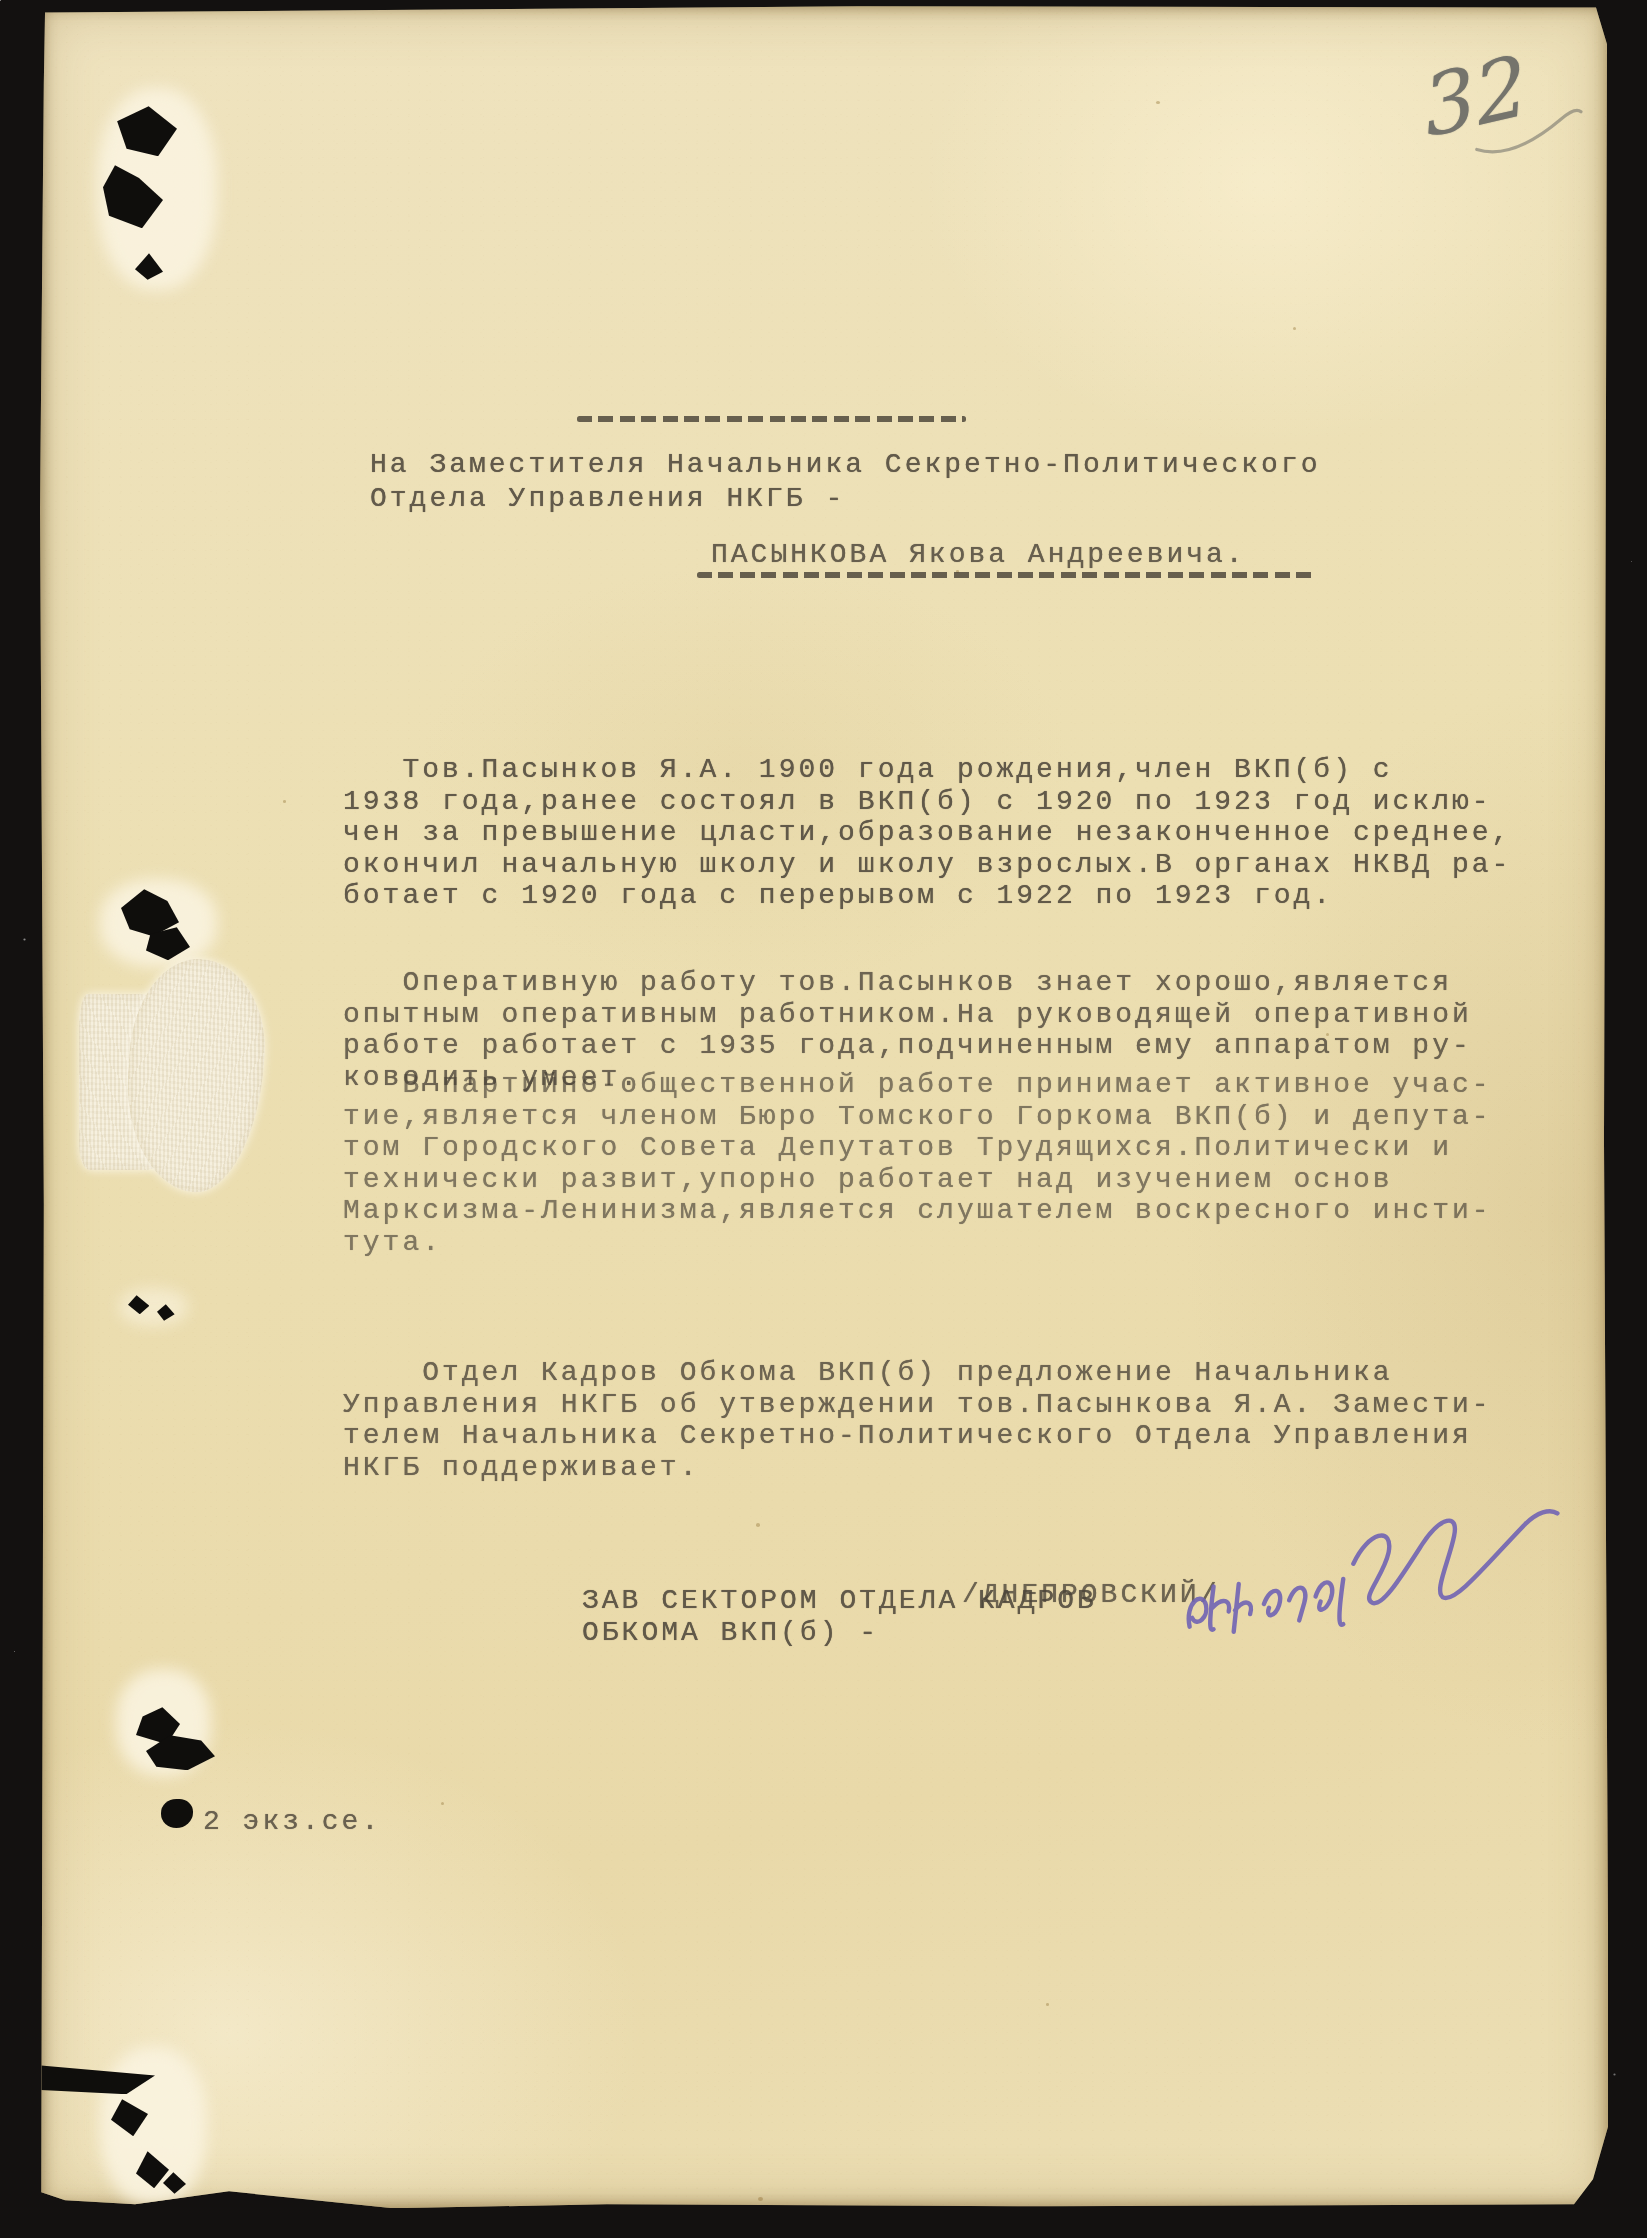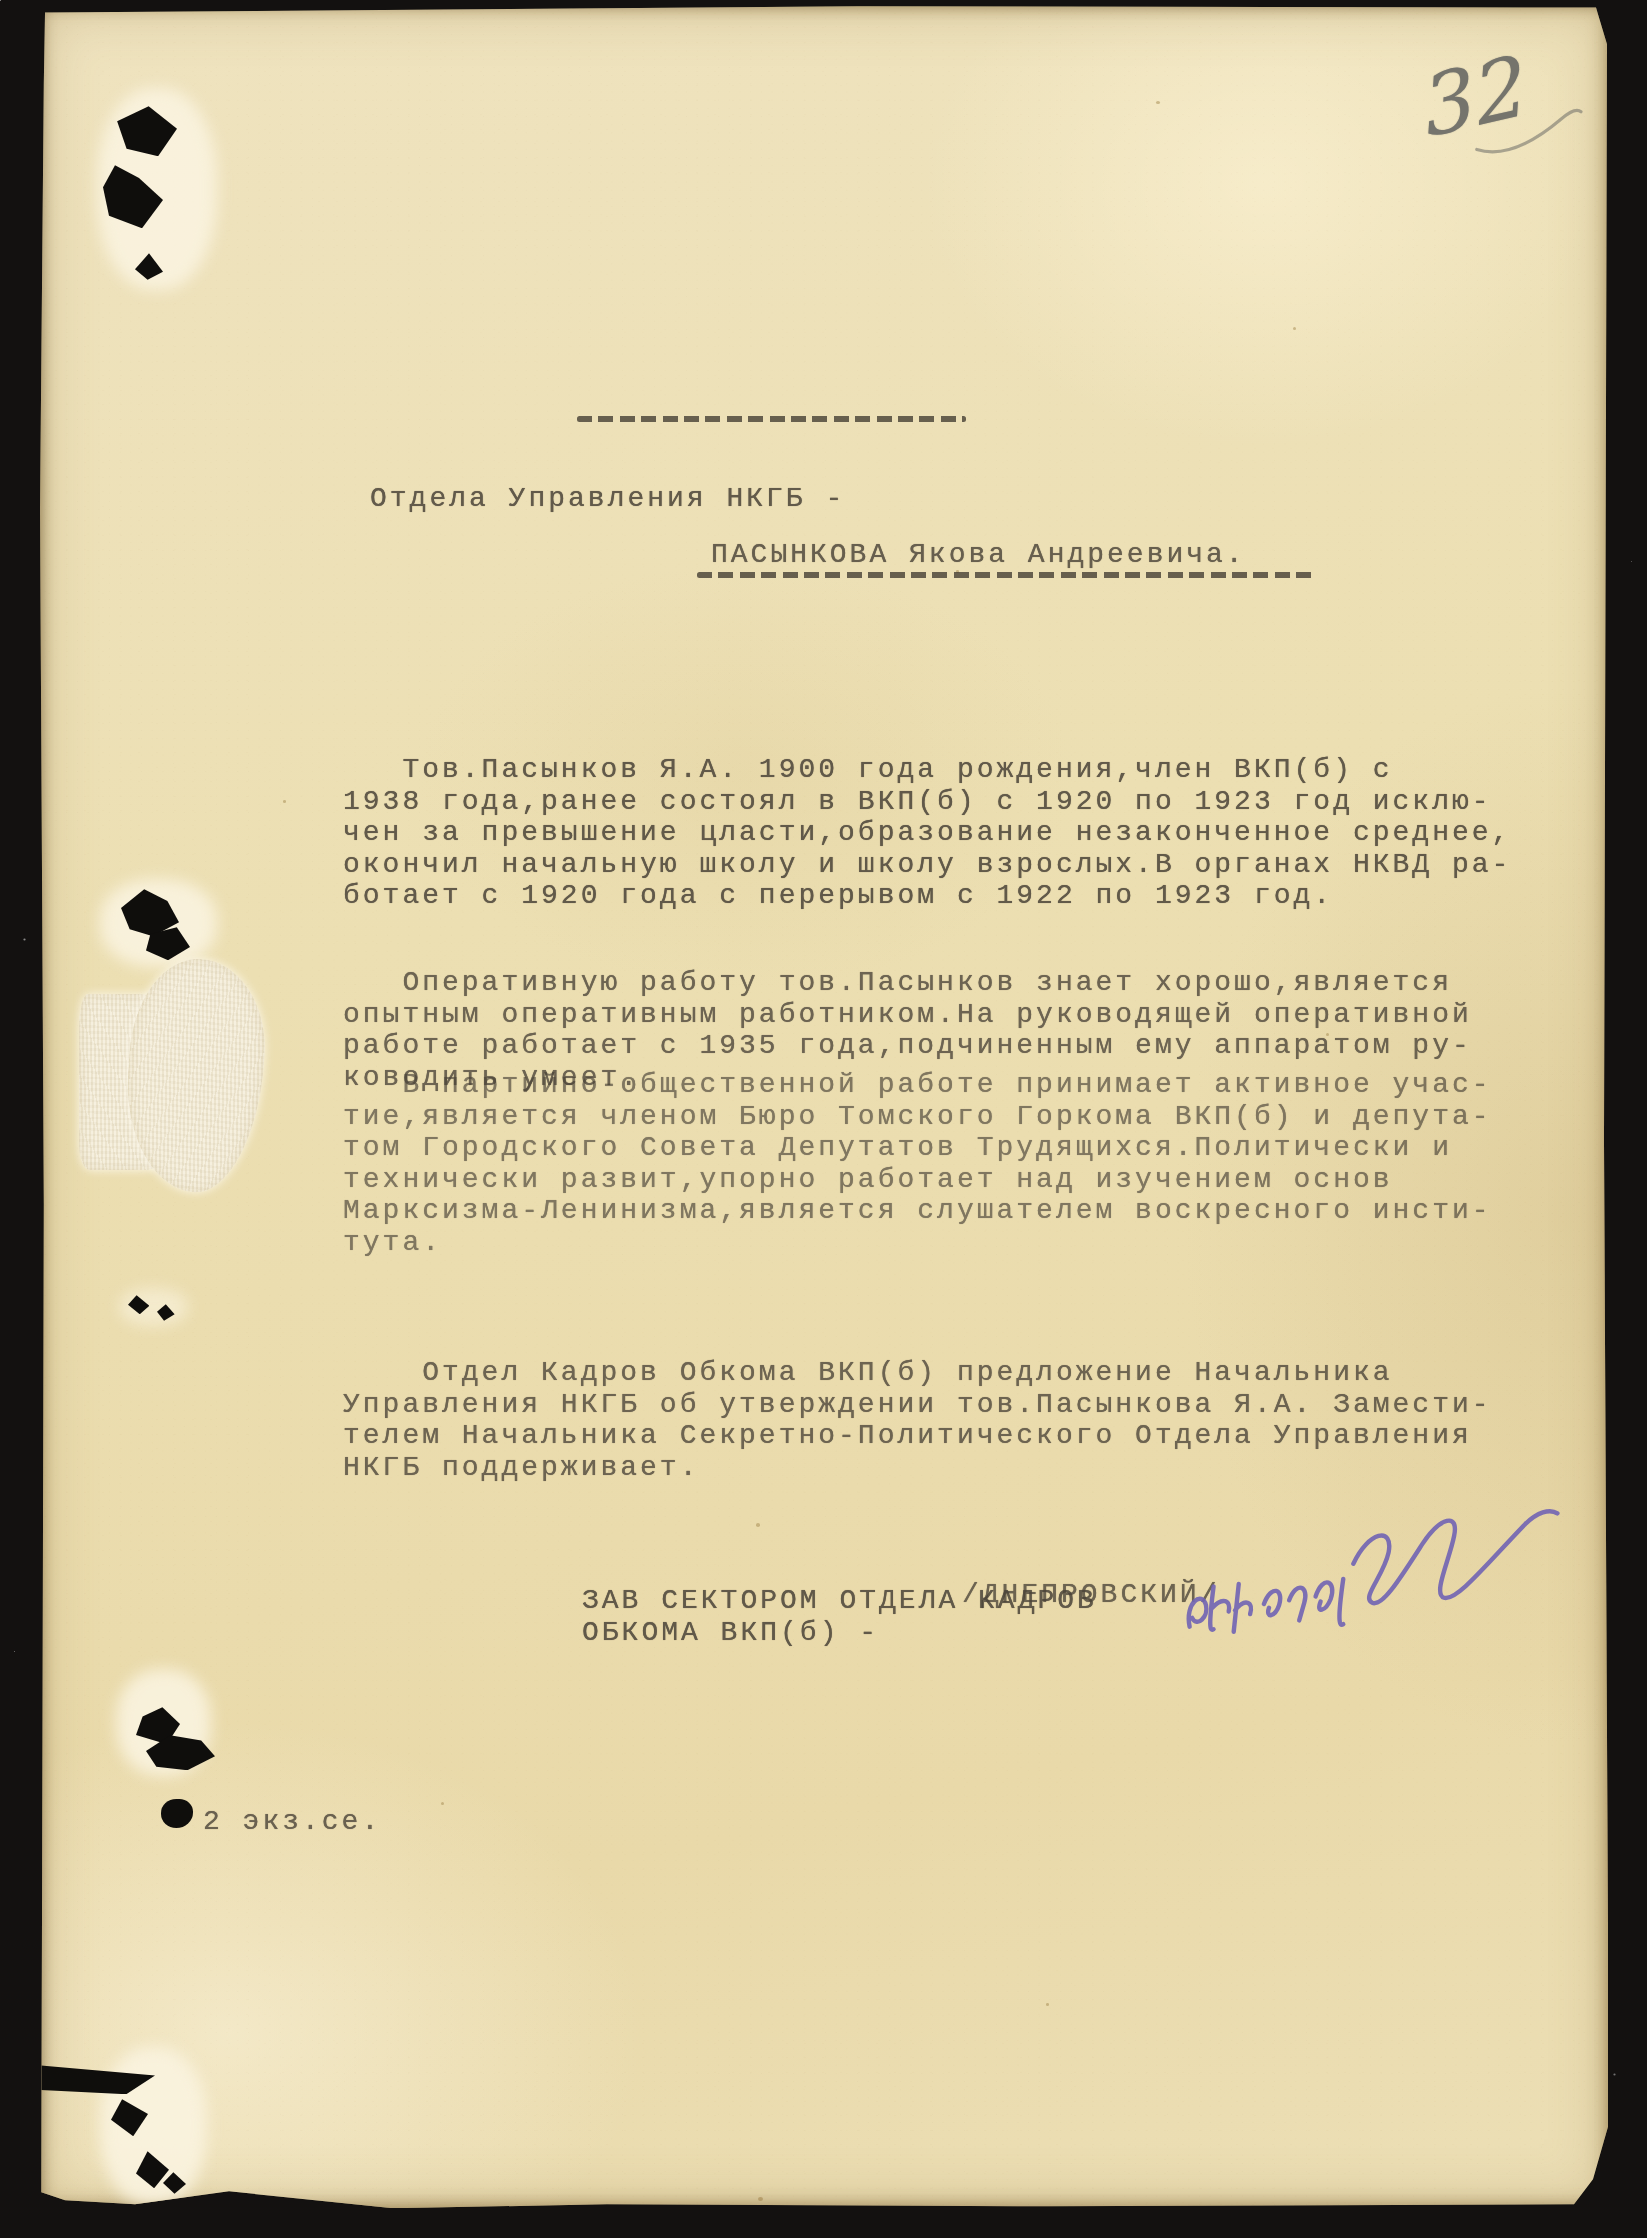--- a/index.html
+++ b/index.html
@@ -95,20 +95,21 @@
 
   <div class="pencil">
     <span class="digits">32</span>
   </div>
   <svg class="pencil-tail" width="113" height="57" viewBox="0 0 180 90">
     <path d="M6,72 C50,86 100,58 140,24 C156,10 166,7 172,12" fill="none" stroke="#6b6b66" stroke-width="5" stroke-linecap="round" opacity=".55"></path>
   </svg>
 
   <div class="dashes" style="left:577px;top:416px;width:389px;"></div>
 
+  <div class="type" style="left:370px;top:449px;opacity:.85;">На Заместителя Начальника Секретно-Политического</div>
   <div class="type" style="left:711px;top:539px;opacity:.82;">ПАСЫНКОВА Якова Андреевича.</div>
 
   <div class="type" style="left:370px;top:483px;opacity:.85;">Отдела Управления НКГБ -</div>
   <div class="dashes" style="left:697px;top:572px;width:621px;"></div>
 
   <div class="type" style="left:343px;top:754px;opacity:.85;">   Тов.Пасынков Я.А. 1900 года рождения,член ВКП(б) с
 1938 года,ранее состоял в ВКП(б) с 1920 по 1923 год исклю-
 чен за превышение цласти,образование незаконченное среднее,
 окончил начальную школу и школу взрослых.В органах НКВД ра-
 ботает с 1920 года с перерывом с 1922 по 1923 год.</div>

